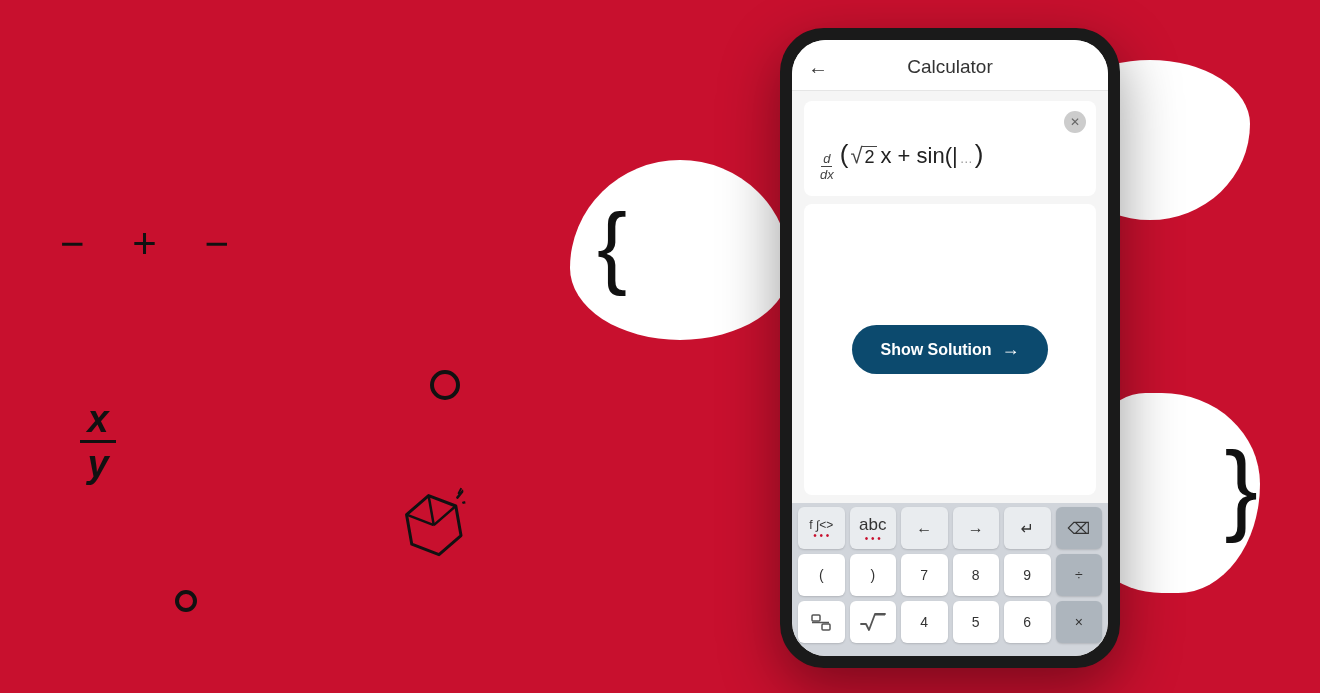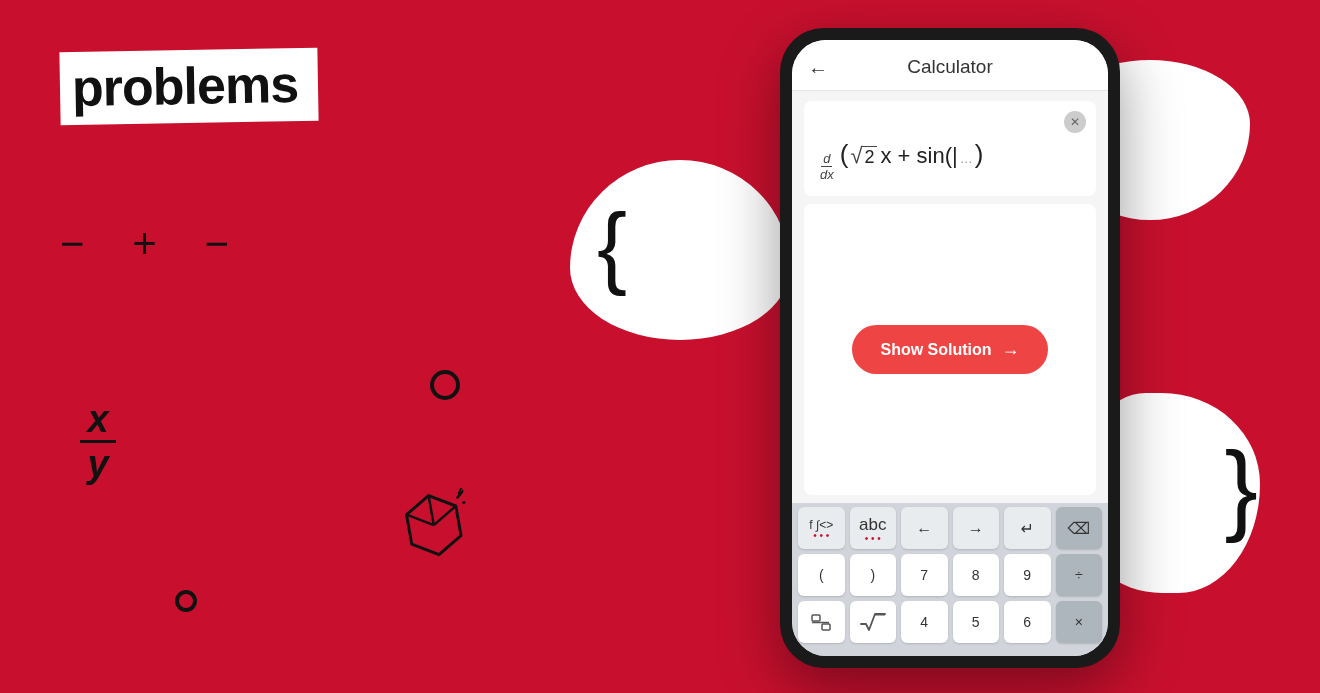--- a/index.html
+++ b/index.html
@@ -208,21 +208,21 @@
     .solution-area {
       flex: 1;
       display: flex;
       align-items: center;
       justify-content: center;
       background: white;
       margin: 8px 12px 0;
       border-radius: 8px;
     }
     .show-solution-btn {
-      background: #ef4444;
+      background: #0c4a6e;
       color: white;
       border: none;
       border-radius: 30px;
       padding: 14px 28px;
       font-size: 16px;
       font-weight: 600;
       cursor: pointer;
       display: flex;
       align-items: center;
       gap: 10px;
@@ -278,25 +278,20 @@
     }
   </style>
 </head>
 <body>
 
 <div class="bg-blob blob1"></div>
 <div class="bg-blob blob2"></div>
 <div class="bg-blob blob3"></div>
 
 <div class="left-section">
-  <div>
-    <div class="headline-box2">
-      <span class="headline-text">problems</span>
-    </div>
-  </div>
 </div>
 
 <div class="math-symbols">
   <span>− + −</span>
 </div>
 
 <div class="fraction-symbol">
   <div style="display:flex;flex-direction:column;align-items:center;">
     <span class="frac-x" style="font-size:38px;font-weight:700;font-style:italic;color:#111;">x</span>
     <div class="frac-bar"></div>

